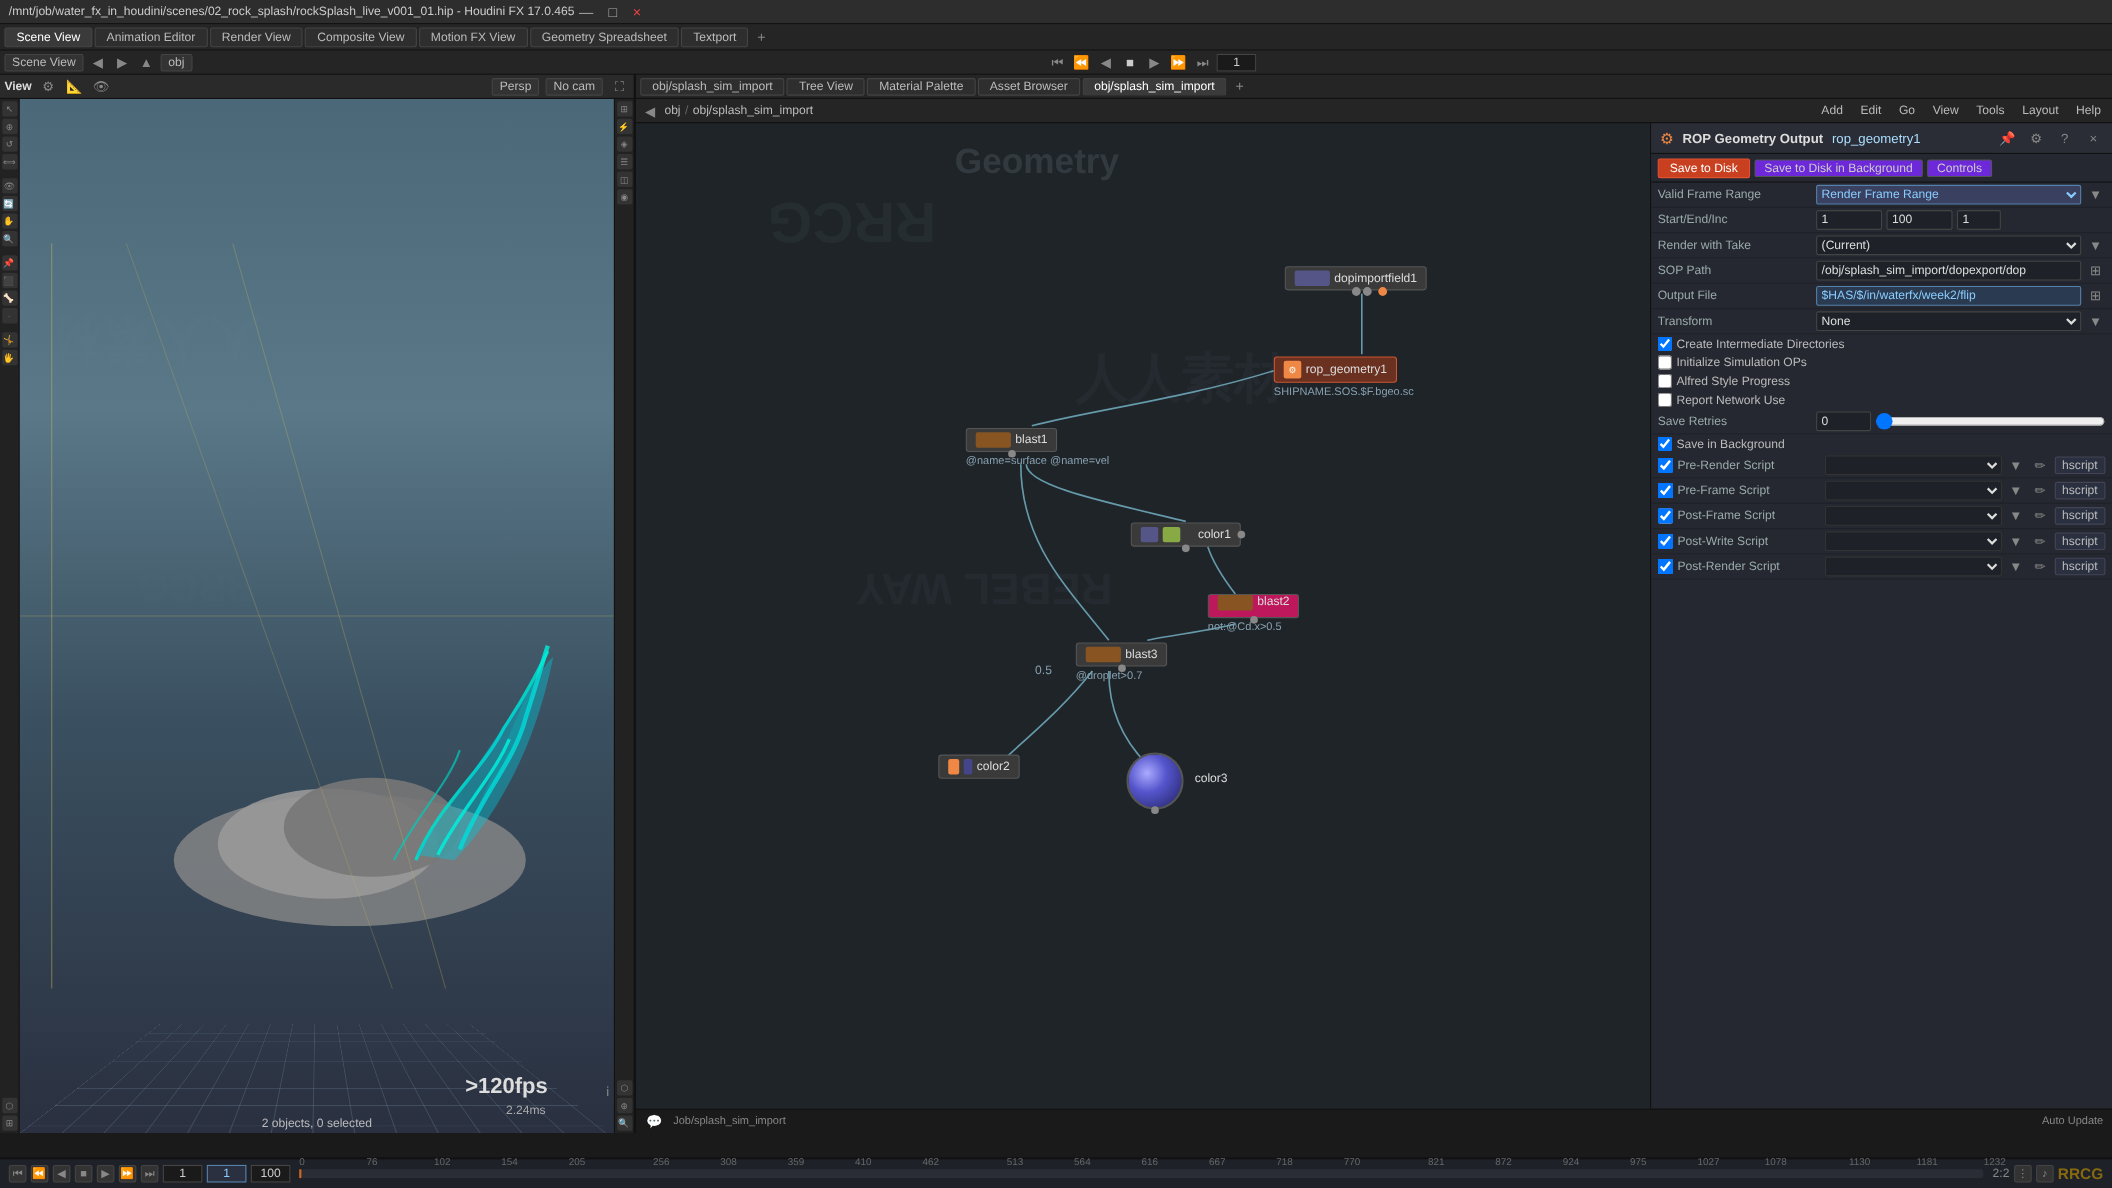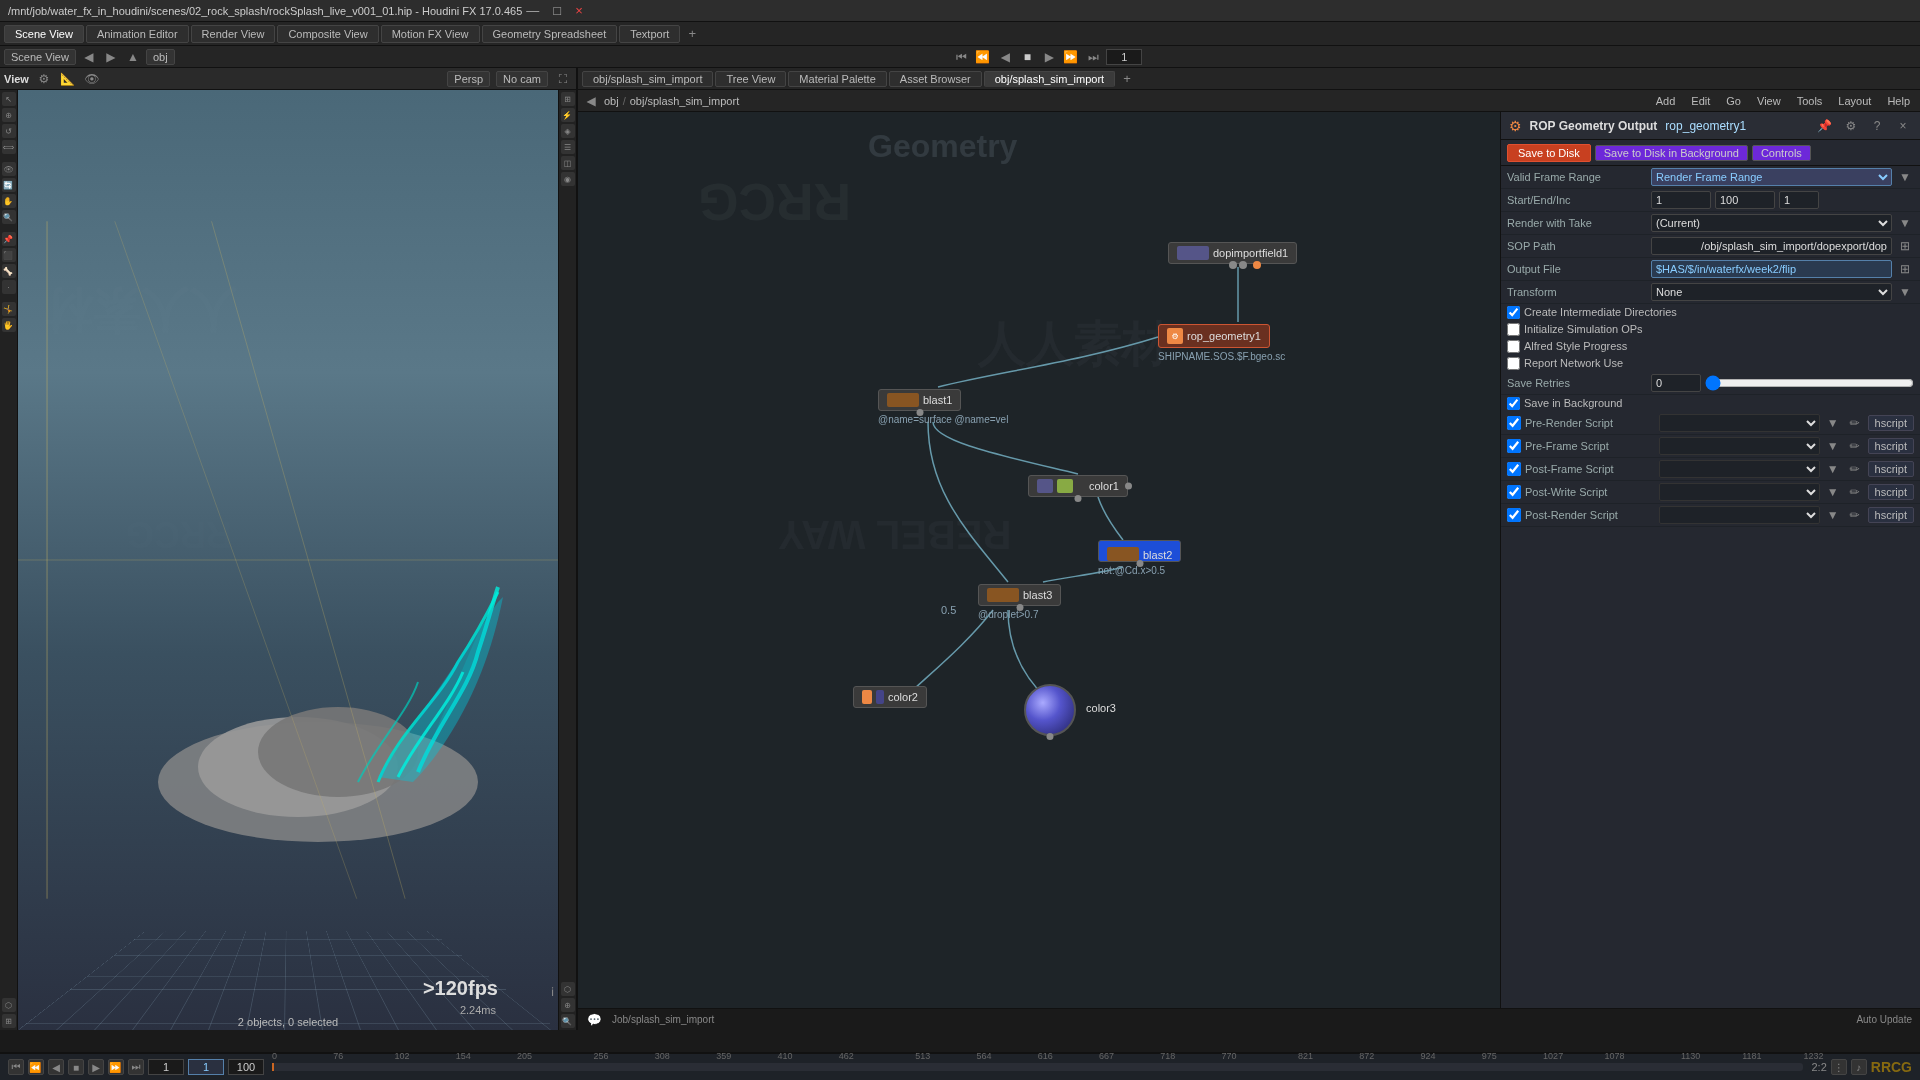--- a/index.html
+++ b/index.html
@@ -94,21 +94,21 @@
     .prop-input-highlight {
       flex: 1; background: #2a3a50; border: 1px solid #5580aa; color: #88ccff;
       font-size: 11px; padding: 1px 4px; border-radius: 2px; height: 18px;
     }
     .prop-select {
       flex: 1; background: #1e2228; border: 1px solid #444; color: #ddd;
       font-size: 11px; height: 18px; border-radius: 2px;
     }
     .prop-btn { padding: 1px 8px; background: #6d28d9; border: 1px solid #555; color: #ccc; font-size: 11px; border-radius: 2px; cursor: pointer; }
     .prop-checkbox { margin-right: 4px; }
-    .prop-check-row { display: flex; align-items: flex-start; padding: 2px 6px; color: #bbb; font-size: 11px; }
+    .prop-check-row { display: flex; align-items: center; padding: 2px 6px; color: #bbb; font-size: 11px; }
     .prop-check-row input { margin-right: 4px; }
     .prop-orange-btn { background: #c84020; border: 1px solid #e05030; color: #fff; padding: 2px 10px; border-radius: 2px; font-size: 11px; cursor: pointer; }
 
     
     #timeline {
       height: 28px; background: #1e2228; display: flex; align-items: center;
       padding: 0 8px; gap: 6px; border-top: 1px solid #111; border-top: 2px solid #111;
     }
     .tl-btn { width: 16px; height: 16px; background: #333; border: 1px solid #444; border-radius: 2px; cursor: pointer; display: flex; align-items: center; justify-content: center; font-size: 10px; color: #888; }
     .tl-input { width: 36px; background: #1a1a1a; border: 1px solid #444; color: #ccc; font-size: 11px; padding: 1px 3px; text-align: center; }
@@ -358,21 +358,21 @@
             <div style="width:16px; height:14px; background:#558; border-radius:2px;"></div>
             <div style="width:16px; height:14px; background:#8a4; border-radius:2px;"></div>
             <span style="color:#ddd; font-size:11px;margin-left:12px;">color1</span>
           </div>
           <div style="position:absolute; bottom:-5px; left:50%; width:7px; height:7px; border-radius:50%; background:#888; transform:translateX(-50%);"></div>
 
           <div style="position:absolute; right:-4px; top:50%; width:7px; height:7px; border-radius:50%; background:#888; transform:translateY(-50%);"></div>
         </div>
 
         <div style="position:absolute; left:520px; top:428px;">
-          <div style="display:flex; align-items:flex-end; height:22px; border-radius:3px; border:1px solid #555; padding:0 8px; gap:4px; background:#1d4ed8;">
+          <div style="display:flex; align-items:flex-start; height:22px; border-radius:3px; border:1px solid #555; padding:0 8px; gap:4px; background:#be185d;">
             <div style="width:32px; height:14px; background:#885522; border-radius:2px;"></div>
             <span style="color:#ddd; font-size:11px;">blast2</span>
           </div>
           <div style="position:absolute; bottom:-14px; left:0; font-size:10px; color:#88a0b0; white-space:nowrap;">not:@Cd.x&gt;0.5</div>
           <div style="position:absolute; bottom:-5px; left:50%; width:7px; height:7px; border-radius:50%; background:#888; transform:translateX(-50%);"></div>
         </div>
 
         <div style="position:absolute; left:400px; top:472px;">
           <div style="display:flex; align-items:center; height:22px; border-radius:3px; border:1px solid #555; padding:0 8px; gap:4px; background:#3a3a3a;">
             <div style="width:32px; height:14px; background:#885522; border-radius:2px;"></div>
@@ -440,21 +440,21 @@
         <div class="prop-row">
           <span class="prop-label">Render with Take</span>
           <select class="prop-select">
             <option>(Current)</option>
           </select>
           <span class="icon-btn">▼</span>
         </div>
 
         <div class="prop-row">
           <span class="prop-label">SOP Path</span>
-          <input class="prop-input" style="flex: 1 1 0%; text-align: right;" value="/obj/splash_sim_import/dopexport/dop">
+          <input class="prop-input" style="flex: 1 1 0%;" value="/obj/splash_sim_import/dopexport/dop">
           <span class="icon-btn">⊞</span>
         </div>
 
         <div class="prop-row">
           <span class="prop-label">Output File</span>
           <input class="prop-input-highlight" style="flex: 1 1 0%;" value="$HAS/$/in/waterfx/week2/flip">
           <span class="icon-btn">⊞</span>
         </div>
 
         <div class="prop-row">

